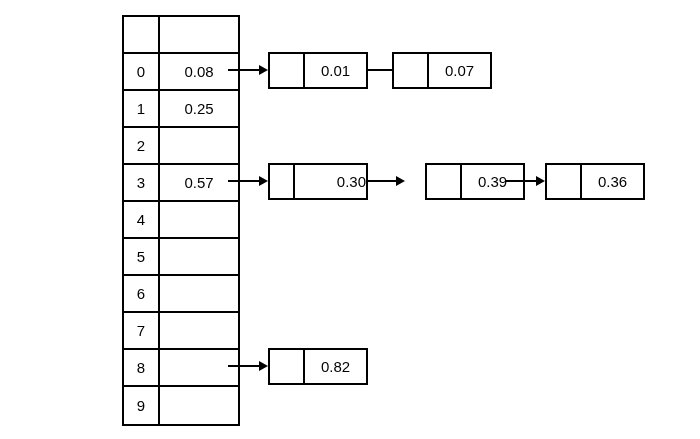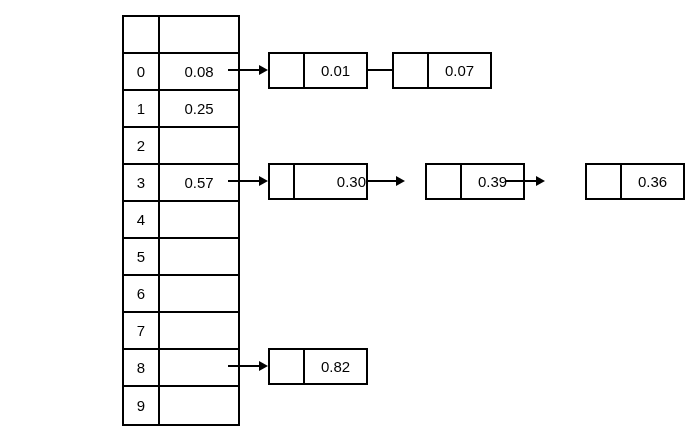--- a/index.html
+++ b/index.html
@@ -112,21 +112,21 @@
   <div class="node" style="left:268px; top:163px;gap:42px;">
     <div class="node-ptr"></div>
     <div class="node-val">0.30</div>
   </div>
   <div class="arrow" style="left:368px; top:176px; width:37px;"></div>
   <div class="node" style="left:405px; top:163px;margin-left:20px;">
     <div class="node-ptr"></div>
     <div class="node-val">0.39</div>
   </div>
   <div class="arrow" style="left:505px; top:176px; width:40px;"></div>
-  <div class="node" style="left:545px; top:163px;margin-left:40px;">
+  <div class="node" style="left:545px; top:163px;">
     <div class="node-ptr"></div>
     <div class="node-val">0.36</div>
   </div>
 
   <div class="arrow" style="left:228px; top:361px; width:40px;"></div>
   <div class="node" style="left:268px; top:348px;">
     <div class="node-ptr"></div>
     <div class="node-val">0.82</div>
   </div>
 

